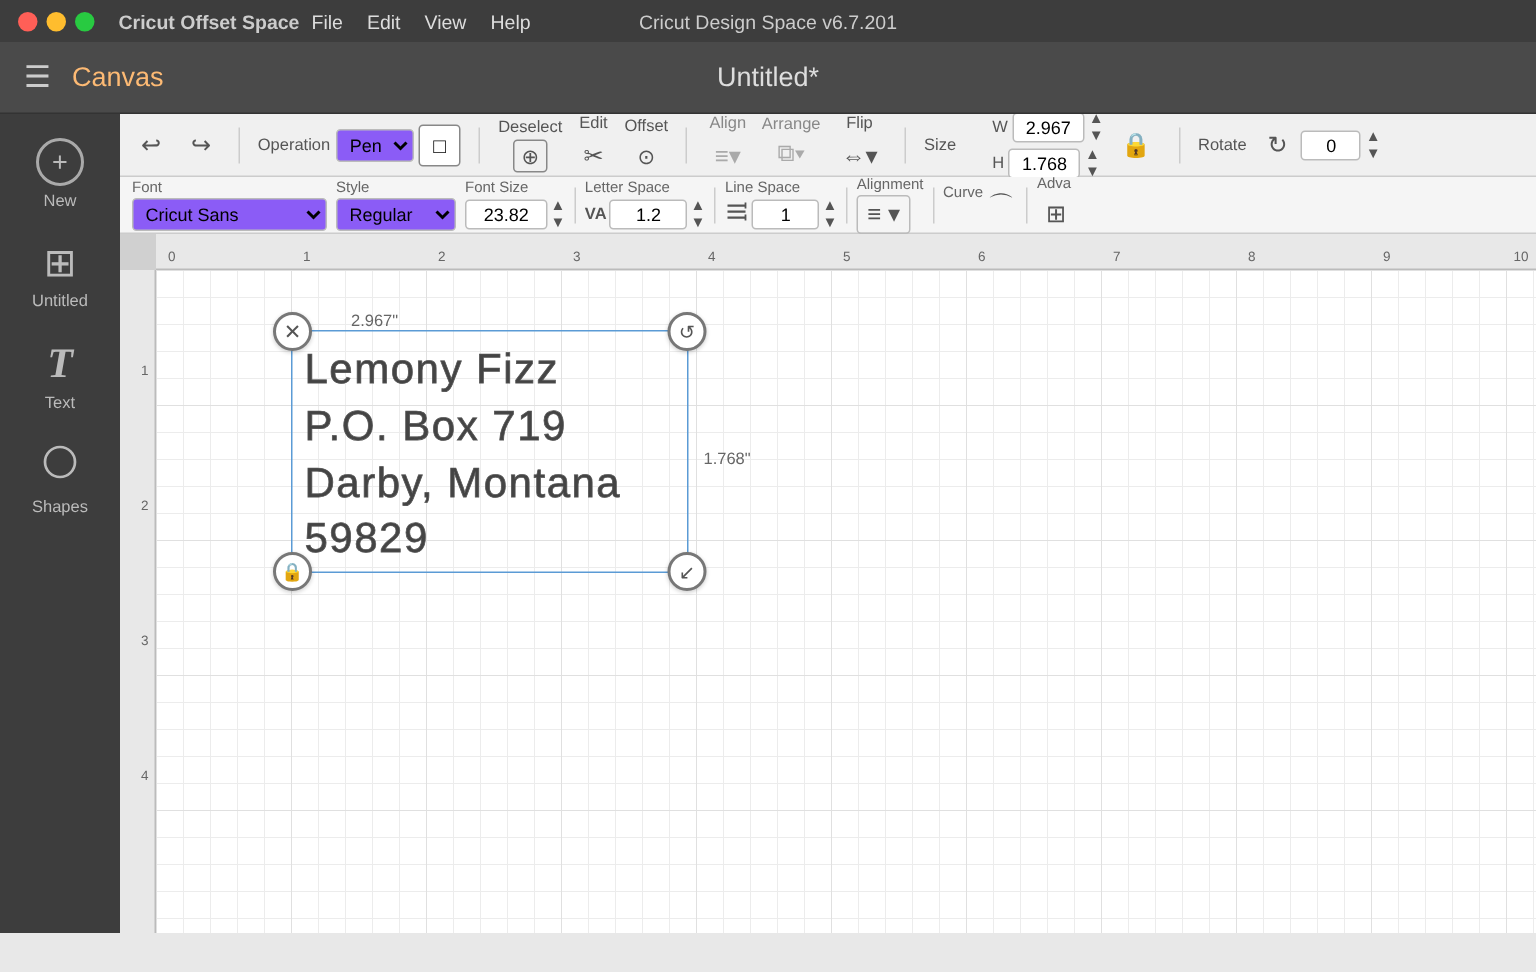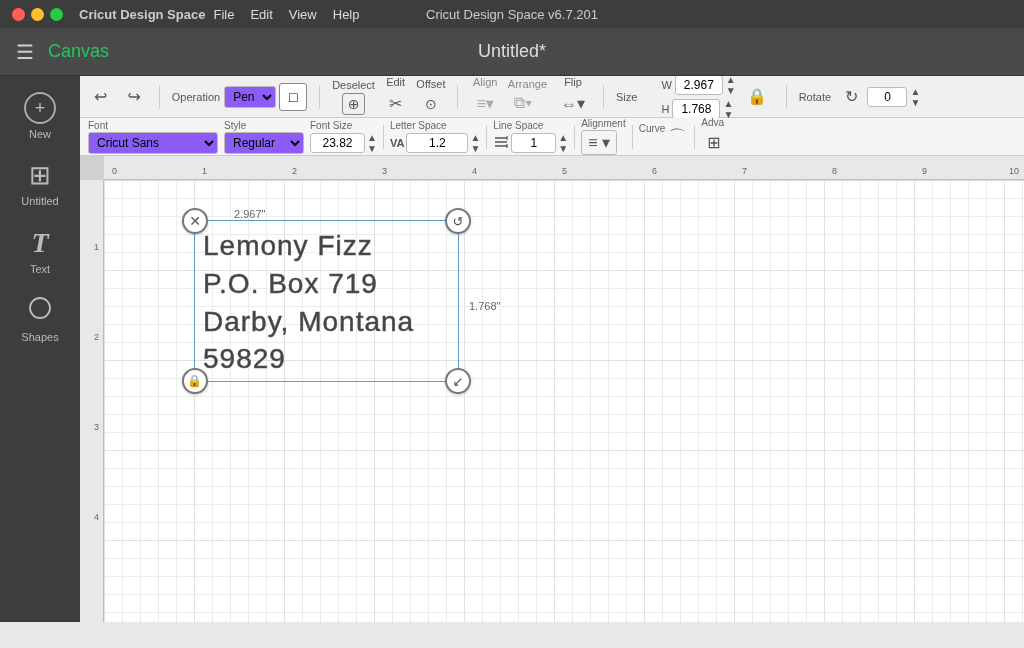--- a/index.html
+++ b/index.html
@@ -29,21 +29,21 @@
     
     .header-bar {
       background: #4a4a4a;
       height: 48px;
       display: flex;
       align-items: center;
       padding: 0 16px;
       border-bottom: 1px solid #333;
     }
     .hamburger { color: #ccc; font-size: 20px; margin-right: 14px; cursor: pointer; }
-    .canvas-label { color: #22c55e; font-size: 18px; font-weight: 400; }
+    .canvas-label { color: #fdba74; font-size: 18px; font-weight: 400; }
     .header-title { position: absolute; left: 50%; transform: translateX(-50%); color: #ddd; font-size: 18px; }
 
     
     .main-layout { display: flex; height: calc(648px - 28px - 48px - 26px); }
 
     
     .left-sidebar {
       width: 80px;
       background: #3d3d3d;
       display: flex;
@@ -117,21 +117,21 @@
       padding: 0 8px;
       height: 38px;
       display: flex;
       align-items: center;
       gap: 6px;
       font-size: 12px;
     }
     .font-select { width: 130px; }
     .style-select { width: 80px; }
     .font-size-input { width: 55px; }
-    .letter-space-input { width: 62px; }
+    .letter-space-input { width: 52px; }
     .line-space-input { width: 45px; }
     .alignment-btn { font-size: 14px; cursor: pointer; padding: 2px 4px; }
 
     
     .canvas-area {
       flex: 1;
       background: #d0d0d0;
       position: relative;
       overflow: hidden;
     }
@@ -239,21 +239,21 @@
 </head>
 <body>
 
 <div class="title-bar">
   <div class="title-bar-left">
     <div class="traffic-lights">
       <div class="traffic-light tl-red"></div>
       <div class="traffic-light tl-yellow"></div>
       <div class="traffic-light tl-green"></div>
     </div>
-    <span style="color:#ccc;font-size:13px;margin-left:8px;font-weight:600;">Cricut Design Space</span>
+    <span style="color:#ccc;font-size:13px;margin-left:8px;font-weight:600;">Cricut Offset Space</span>
     <div class="menu-bar-items">
       <span class="app-menu-item" style="padding:0;">File</span>
       <span class="app-menu-item" style="padding:0;">Edit</span>
       <span class="app-menu-item" style="padding:0;">View</span>
       <span class="app-menu-item" style="padding:0;">Help</span>
     </div>
   </div>
   <div class="title-bar-center">Cricut Design Space  v6.7.201</div>
 </div>
 
@@ -331,21 +331,21 @@
       <div class="toolbar-divider"></div>
 
       <div class="toolbar-group">
         <div style="display:flex;flex-direction:column;align-items:center;font-size:11px;color:#888;gap:2px;">
           <span>Align</span>
           <button class="toolbar-btn" style="font-size:16px;color:#aaa;">≡▾</button>
         </div>
       </div>
 
       <div class="toolbar-group">
-        <div style="display:flex;flex-direction:column;align-items:flex-start;font-size:11px;color:#888;gap:0;">
+        <div style="display:flex;flex-direction:column;align-items:center;font-size:11px;color:#888;gap:0;">
           <span>Arrange</span>
           <button class="toolbar-btn" style="font-size:16px;color:#aaa;">⧉▾</button>
         </div>
       </div>
 
       <div class="toolbar-group">
         <div style="display:flex;flex-direction:column;align-items:center;font-size:11px;color:#555;gap:2px;">
           <span>Flip</span>
           <button class="toolbar-btn" style="font-size:16px;">⇔▾</button>
         </div>

